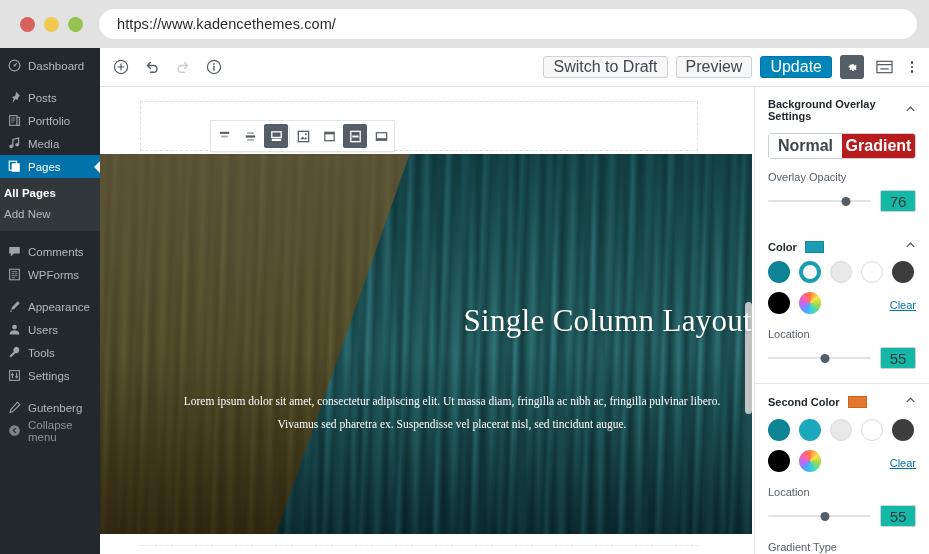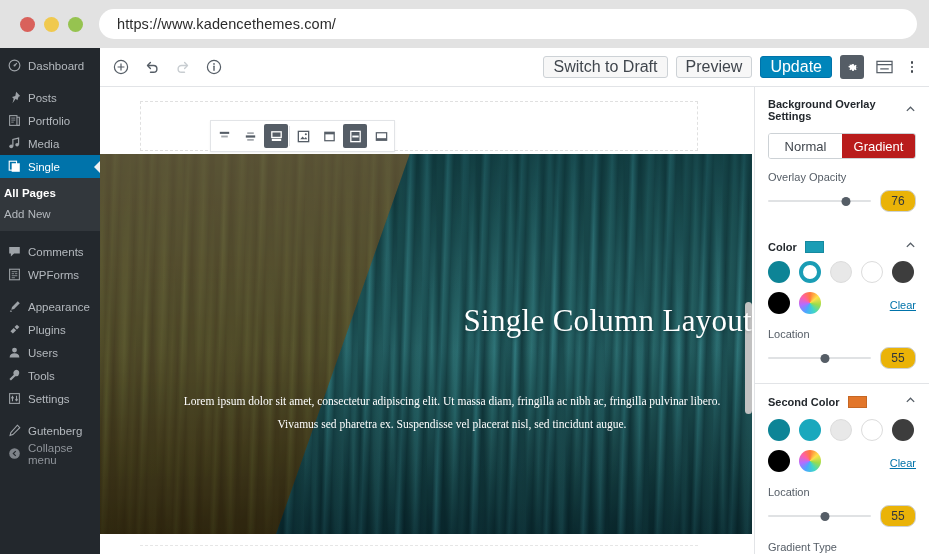--- a/index.html
+++ b/index.html
@@ -196,38 +196,38 @@
   .panel { border-bottom: 1px solid #e2e4e7; padding: 11px 13px 14px 13px; }
   .panel-hd {
     display: flex; align-items: center;
     font-weight: bold; font-size: 11px; color: #23282d; margin-bottom: 11px;
   }
   .panel-hd .chev { margin-left: auto; color: #555d66; }
   .swatch-inline { width: 19px; height: 12px; margin-left: 8px; border: 1px solid rgba(0,0,0,.12); }
   .toggle-group { display: flex; border: 1px solid #cdd2d6; border-radius: 3px; overflow: hidden; height: 26px; }
   .toggle-group .tg {
     flex: 1; display: flex; align-items: center; justify-content: center;
-    font-size: 13px; font-weight: normal; cursor: pointer; background: #fff; color: #40464d;
+    font-size: 16px; font-weight: bold; cursor: pointer; background: #fff; color: #40464d;
   }
   .toggle-group .tg.on { background: #b91c1c; color: #fff; }
   .field-label { font-size: 11px; color: #555d66; margin: 12px 0 7px 0; }
   .slider-row { display: flex; align-items: center; gap: 9px; }
   .slider { position: relative; flex: 1; height: 14px; }
   .slider .track {
     position: absolute; top: 6px; left: 0; right: 0; height: 2px;
     background: #e0e2e4; border-radius: 2px;
   }
   .slider .knob {
     position: absolute; top: 3px; width: 9px; height: 9px; border-radius: 50%;
     background: #555d66; transform: translateX(-50%);
   }
   .numbox {
-    width: 36px; height: 22px; border: 1px solid #cdd2d6; border-radius: 9px;
+    width: 36px; height: 22px; border: 1px solid #cdd2d6; border-radius: 2px;
     display: flex; align-items: center; justify-content: center;
-    font-size: 12px; color: #32373c; background: #eab308;
+    font-size: 15px; color: #32373c; background: #14b8a6;
   }
   .swatch-grid { display: flex; flex-wrap: wrap; gap: 9px; margin-top: 4px; position: relative; }
   .sw { width: 22px; height: 22px; border-radius: 50%; cursor: pointer; }
   .sw.ring { background: #fff !important; border: 4px solid #1a9db5; }
   .sw.bordered { border: 1px solid #dcdcdc; }
   .sw.wheel {
     background: conic-gradient(#ff7a3c, #ffe14a, #9ddc4a, #3fd6c8, #4aa8ff, #b46cff, #ff5fa8, #ff7a3c);
   }
   .clear-link {
     position: absolute; right: 0; bottom: 3px;
@@ -299,21 +299,21 @@
       <span>Media</span>
     </div>
 
     <div class="wp-item active">
       <span class="ic">
           <svg width="13" height="13" viewBox="0 0 16 16">
             <rect x="1.5" y="1.5" width="9" height="11" fill="none" stroke="currentColor" stroke-width="1.4"></rect>
             <rect x="4.5" y="4" width="10" height="10.5" fill="currentColor"></rect>
           </svg>
         </span>
-      <span>Single</span>
+      <span>Pages</span>
     </div>
 
     <div class="wp-sub">
       <div class="s cur">All Pages</div>
       <div class="s">Add New</div>
     </div>
 
     <div class="wp-item sep">
       <span class="ic">
           <svg width="13" height="13" viewBox="0 0 16 16">
@@ -336,29 +336,20 @@
     <div class="wp-item sep">
       <span class="ic">
           <svg width="13" height="13" viewBox="0 0 16 16">
             <path d="M12 1.5l2.5 2.5-7 7-3.5 1 1-3.5z" fill="currentColor"></path>
             <path d="M3 12.5c0 1.5-1 2-1 2s2.5.5 3-1" fill="currentColor"></path>
           </svg>
         </span>
       <span>Appearance</span>
     </div>
 
-    <div class="wp-item">
-      <span class="ic">
-          <svg width="13" height="13" viewBox="0 0 16 16">
-            <path d="M3 10l4-4 3 3-4 4-3-3z" fill="currentColor"></path>
-            <path d="M8 5l3-3 3 3-3 3z" fill="currentColor"></path>
-          </svg>
-        </span>
-      <span>Plugins</span>
-    </div>
 
     <div class="wp-item">
       <span class="ic">
           <svg width="13" height="13" viewBox="0 0 16 16">
             <circle cx="8" cy="5" r="3" fill="currentColor"></circle>
             <path d="M2 14c0-3.3 2.7-5 6-5s6 1.7 6 5z" fill="currentColor"></path>
           </svg>
         </span>
       <span>Users</span>
     </div>

